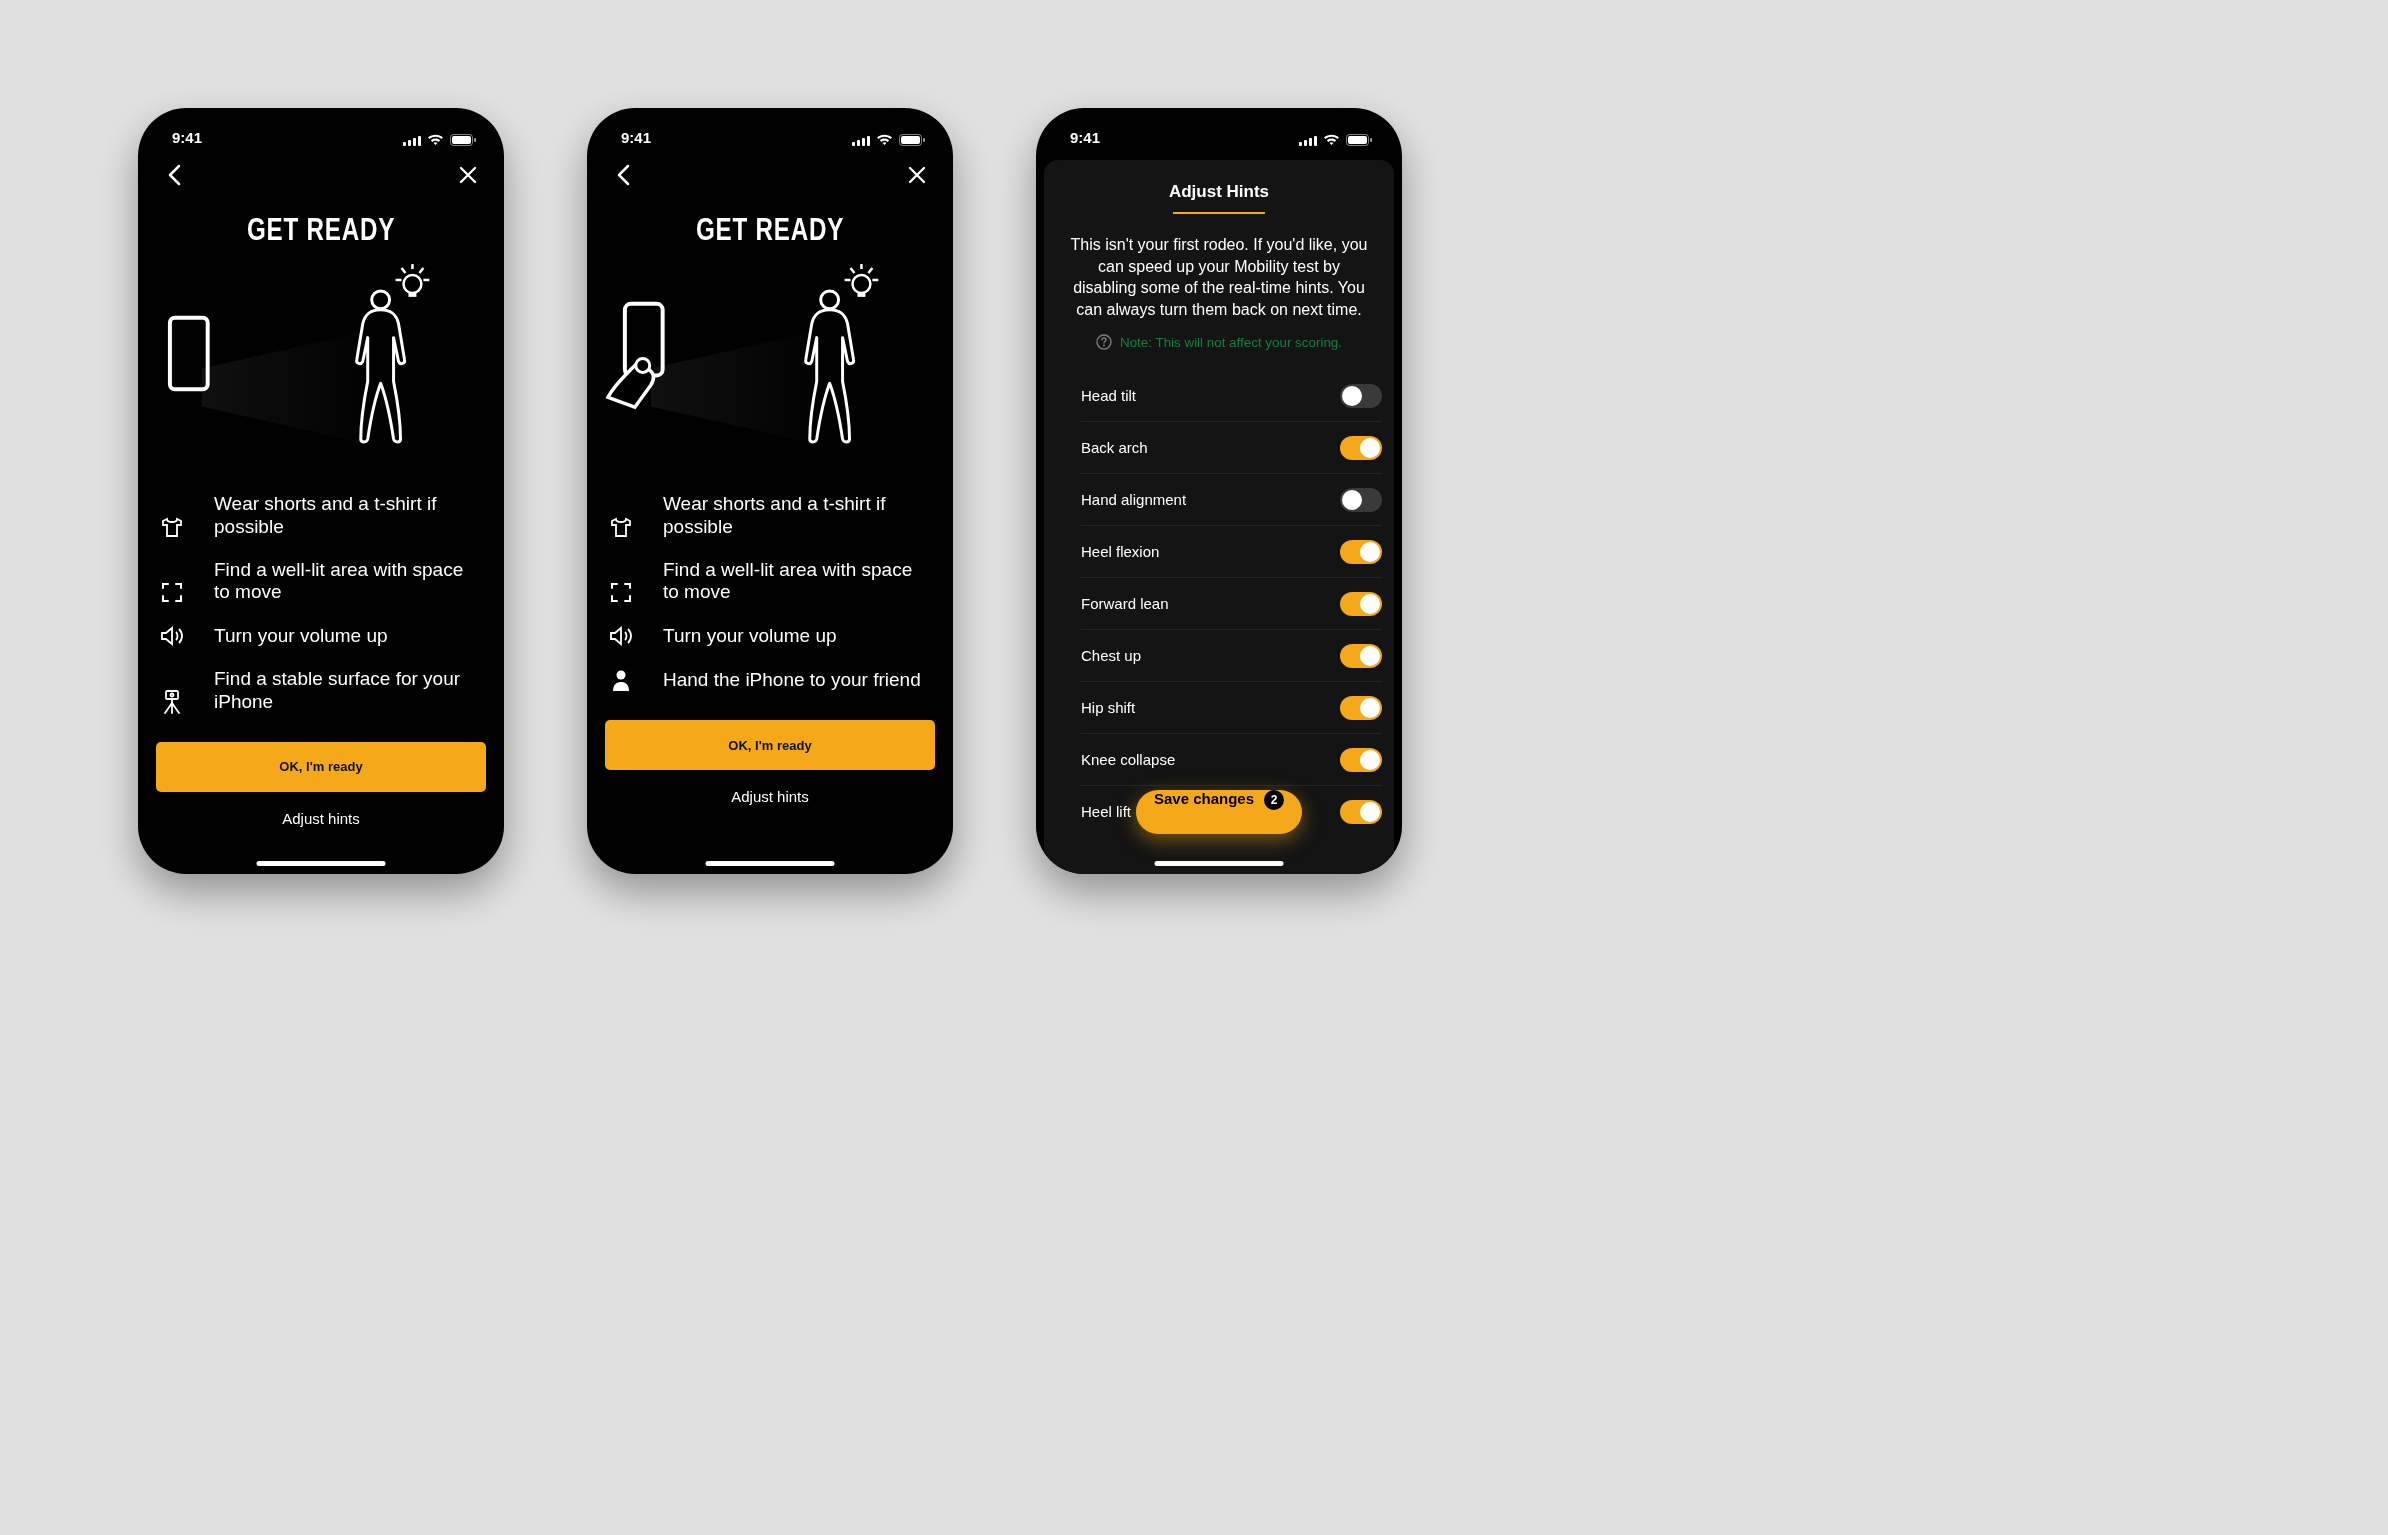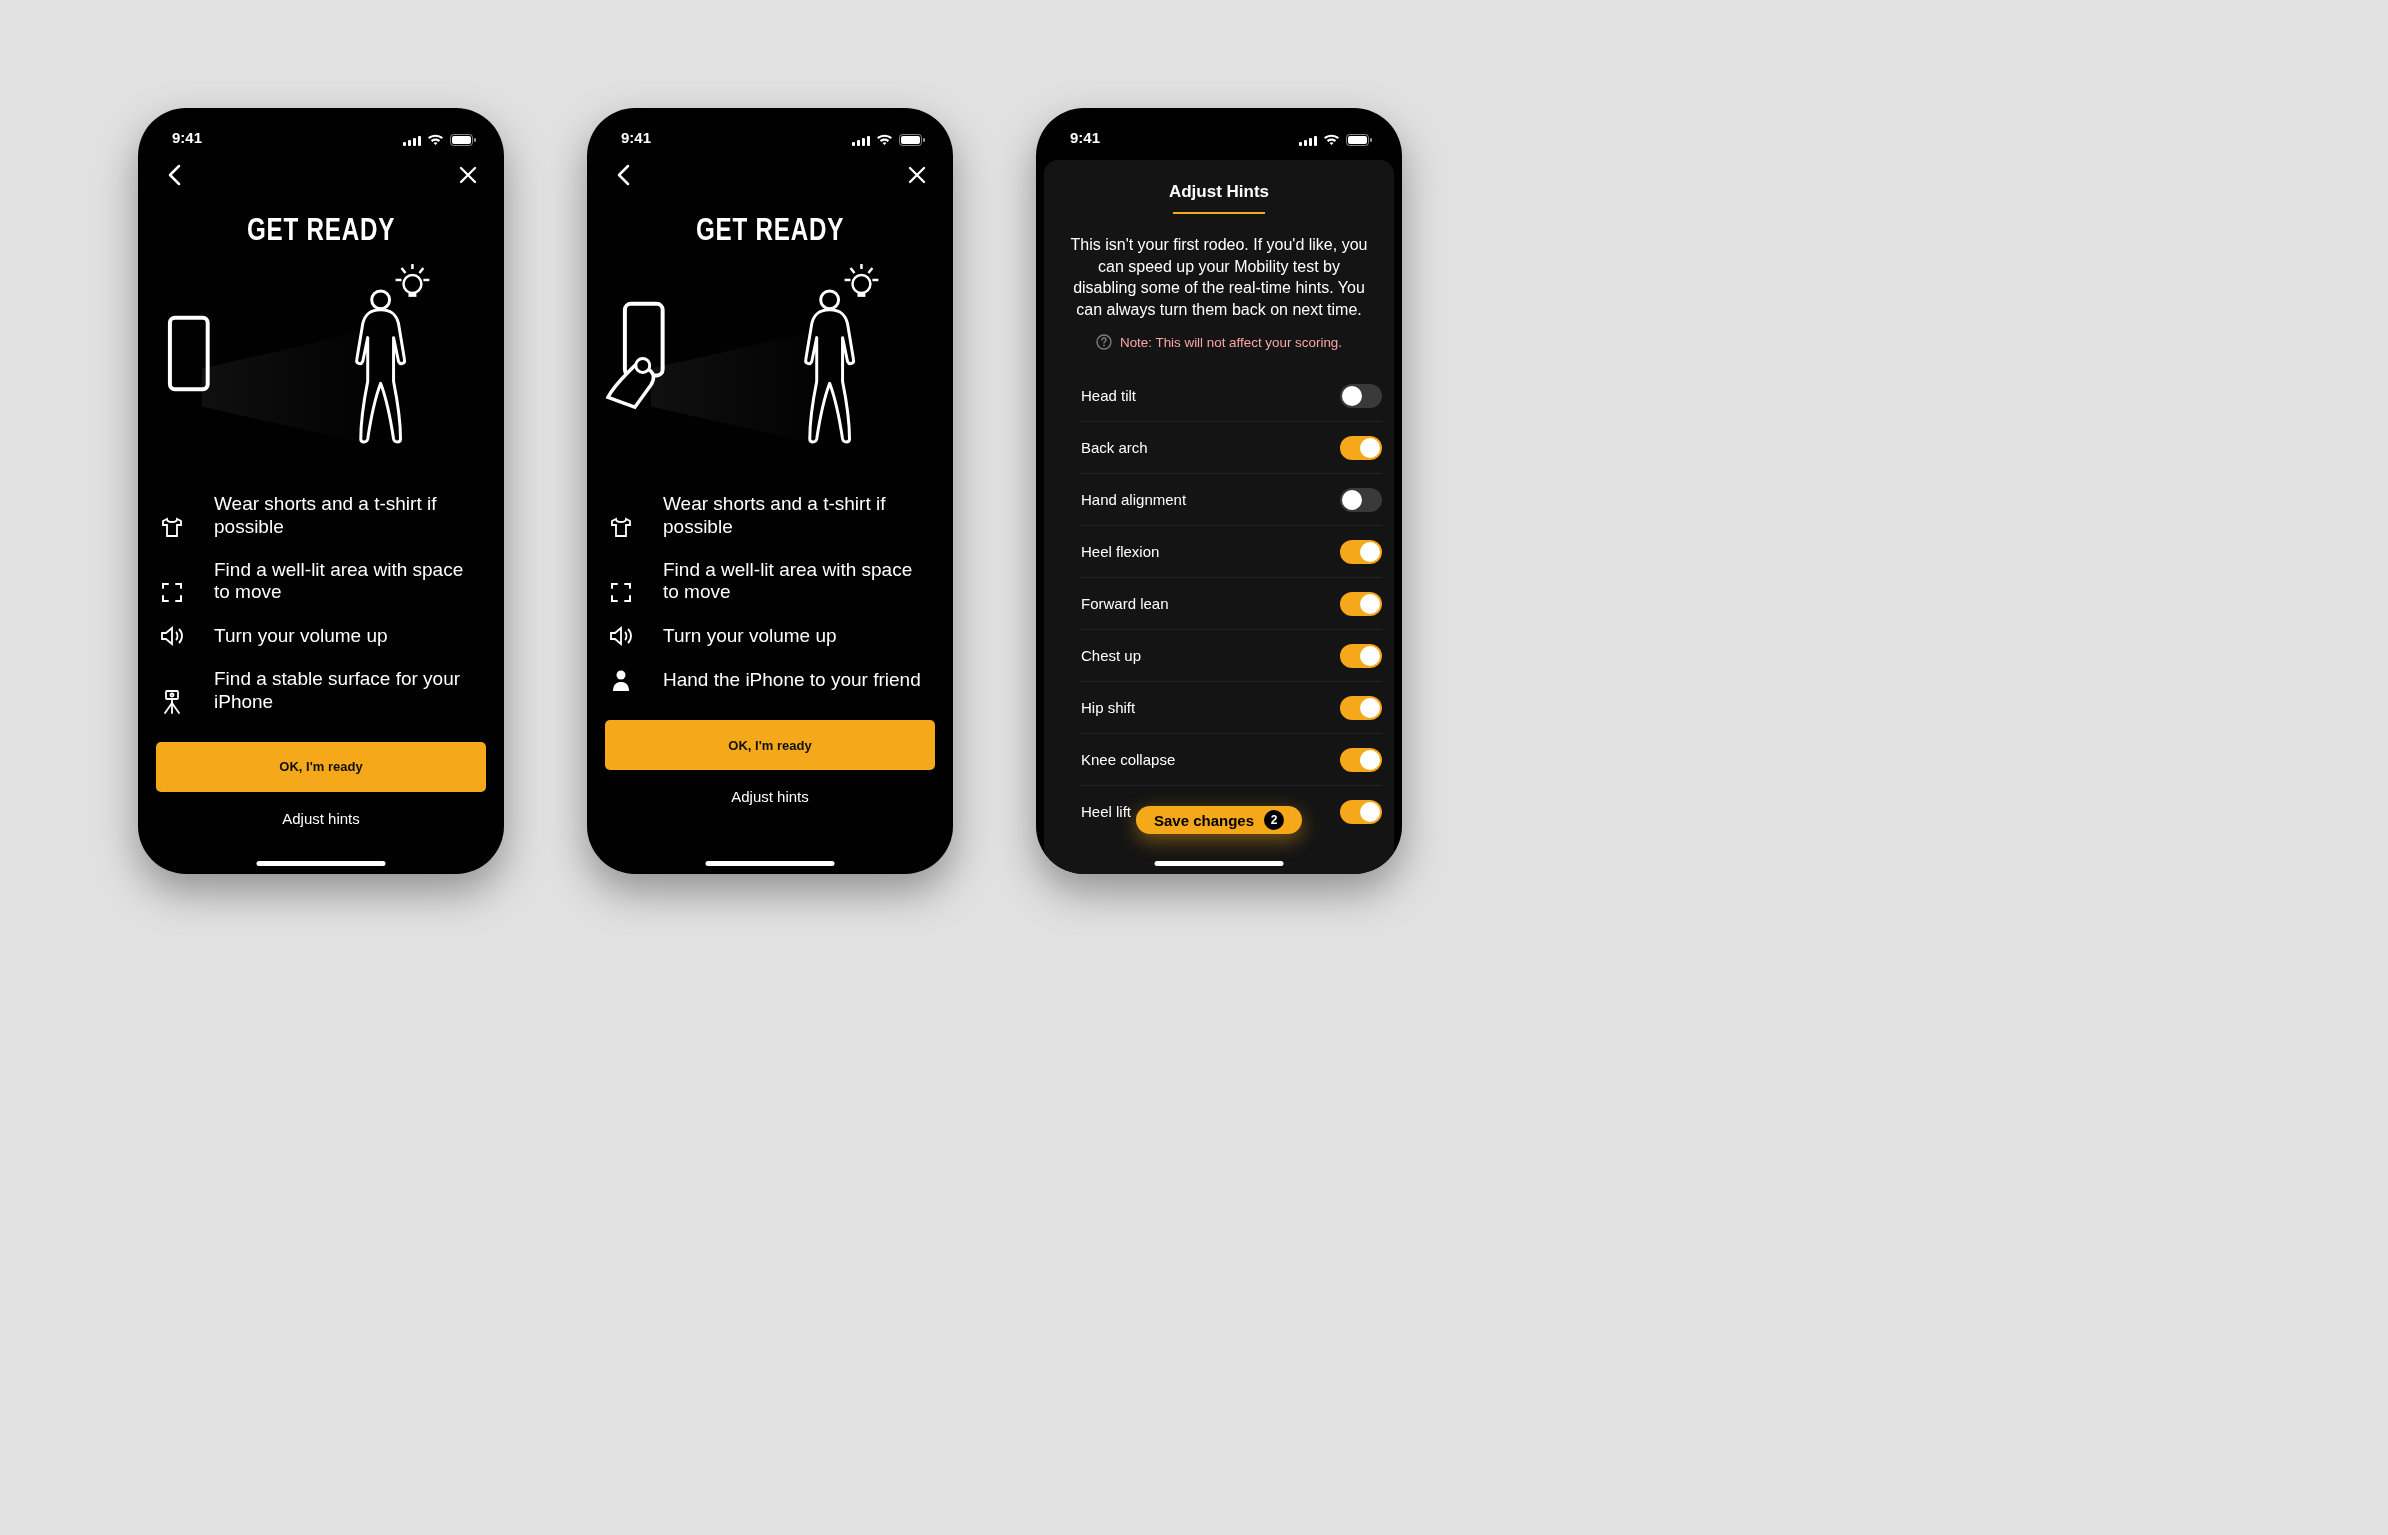--- a/index.html
+++ b/index.html
@@ -175,21 +175,21 @@
     font-size: 16px;
     line-height: 1.35;
     text-align: center;
     color: #fff;
     margin: 20px 14px 0 14px;
   }
   .hint-note {
     margin-top: 14px;
     text-align: center;
     font-size: 13.4px;
-    color: #fca5a5;
+    color: #15803d;
     display: flex;
     align-items: center;
     justify-content: center;
     gap: 8px;
   }
   .toggle-list {
     margin-top: 20px;
   }
   .toggle-row {
     display: flex;
@@ -222,25 +222,24 @@
   .switch.off .knob { left: 2px; }
   .save-pill {
     position: absolute;
     left: 50%;
     bottom: 40px;
     transform: translateX(-50%);
     background: #f5a81a;
     color: #000;
     font-weight: 700;
     font-size: 15px;
-    height: 28px;
+    height: 44px;
     padding: 0 18px;
     border-radius: 22px;
     display: flex;
-    align-items: center;
     box-shadow: 0 6px 20px rgba(245,168,26,0.45);
   }
   .save-count {
     margin-left: 10px;
     width: 20px;
     height: 20px;
     border-radius: 10px;
     background: #000;
     color: #fff;
     font-size: 12px;

